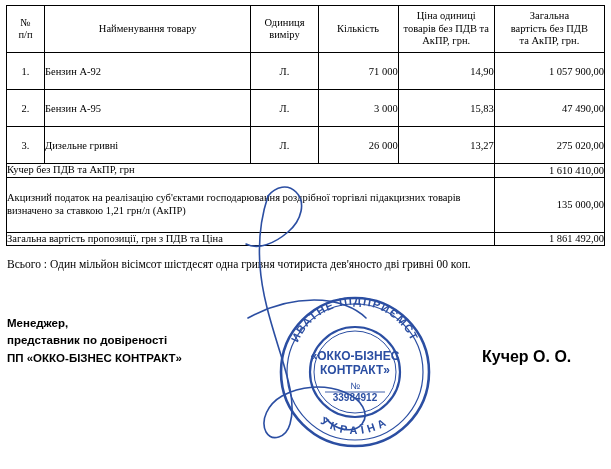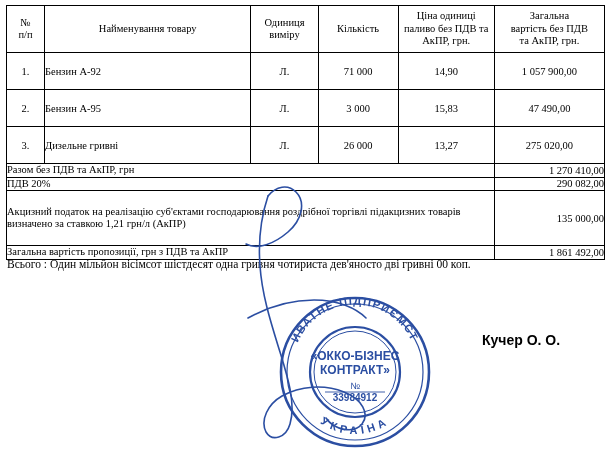--- a/index.html
+++ b/index.html
@@ -49,21 +49,21 @@
   .c-qty    { width: 80px; }
   .c-price  { width: 96px; }
   .c-total  { width: 110px; }
 
   .row-cell {
     height: 36px;
     padding: 0 4px;
   }
   .ctr { text-align: center; }
   .num-cell {
-    text-align: center;
+    text-align: right;
     padding-right: 8px;
     vertical-align: bottom;
     padding-bottom: 3px;
     margin-left: 7px;
   }
   .name-cell {
     font-size: 11px;
   }
   .sum-label {
     font-weight: bold;
@@ -95,24 +95,24 @@
     left: 7px;
     top: 315px;
     font-family: "Liberation Sans", sans-serif;
     font-weight: bold;
     font-size: 11.5px;
     line-height: 1.5;
   }
   .signer-name {
     position: absolute;
     left: 482px;
-    top: 332px;
+    top: 348px;
     font-family: "Liberation Sans", sans-serif;
     font-weight: bold;
-    font-size: 14px;
+    font-size: 16px;
   }
   
   .overlay {
     position: absolute;
     left: 0;
     top: 0;
     width: 611px;
     height: 469px;
     pointer-events: none;
   }
@@ -142,21 +142,21 @@
         </th>
         <th class="hdr">
           <div>Одиниця</div>
           <div>виміру</div>
         </th>
         <th class="hdr">
           <div>Кількість</div>
         </th>
         <th class="hdr">
           <div>Ціна одиниці</div>
-          <div>паливо без ПДВ та</div>
+          <div>товарів без ПДВ та</div>
           <div>АкПР, грн.</div>
         </th>
         <th class="hdr">
           <div>Загальна</div>
           <div>вартість без ПДВ</div>
           <div>та АкПР, грн.</div>
         </th>
       </tr>
     </thead>
     <tbody>
@@ -179,40 +179,41 @@
       <tr>
         <td class="row-cell ctr">3.</td>
         <td class="row-cell name-cell">Дизельне гривні</td>
         <td class="row-cell ctr">Л.</td>
         <td class="row-cell num-cell">26 000</td>
         <td class="row-cell num-cell">13,27</td>
         <td class="row-cell num-cell">275 020,00</td>
       </tr>
 
       <tr>
-        <td class="sum-label" colspan="5">Разом без ПДВ та АкПР, грн</td>
-        <td class="sum-val">1 270 410,00</td>
-      </tr>
-      <tr>
-        <td class="sum-label" colspan="5">ПДВ 20%</td>
-        <td class="sum-val">290 082,00</td>
+        <td class="sum-label" colspan="5">Кучер без ПДВ та АкПР, грн</td>
+        <td class="sum-val">1 610 410,00</td>
       </tr>
       <tr>
         <td class="sum-label tall-label" colspan="5">Акцизний податок на реалізацію суб'єктами господарювання роздрібної торгівлі підакцизних товарів визначено за ставкою 1,21 грн/л (АкПР)</td>
         <td class="sum-val">135 000,00</td>
       </tr>
       <tr>
-        <td class="sum-label" colspan="5">Загальна вартість пропозиції, грн з ПДВ та АкПР</td>
+        <td class="sum-label" colspan="5">Загальна вартість пропозиції, грн з ПДВ та Ціна</td>
         <td class="sum-val">1 861 492,00</td>
       </tr>
     </tbody>
   </table>
 
   <div class="total-words">Всього : Один мільйон вісімсот шістдесят одна гривня чотириста дев'яносто дві гривні 00 коп.</div>
 
+  <div class="signature-block">
+    <div>Менеджер,</div>
+    <div>представник по довіреності</div>
+    <div>ПП «ОККО-БІЗНЕС КОНТРАКТ»</div>
+  </div>
 
   <div class="signer-name">Кучер О. О.</div>
 
   <svg class="overlay" viewBox="0 0 611 469">
     <g fill="none" stroke="#2b4ea2" stroke-width="1.6" stroke-linecap="round">
       <path d="M268,196 C262,214 258,240 260,266 C262,296 272,326 280,352 C288,378 296,404 290,424
                C286,438 272,442 266,432 C260,420 268,404 282,396 C300,386 324,384 344,392
                C362,399 370,414 362,424 C354,434 334,430 326,418"></path>
       <path d="M268,196 C276,186 288,184 296,192 C306,202 302,220 288,232 C274,244 258,250 246,244"></path>
       <path d="M248,318 C266,308 290,300 314,300 C338,300 356,308 366,318"></path>

